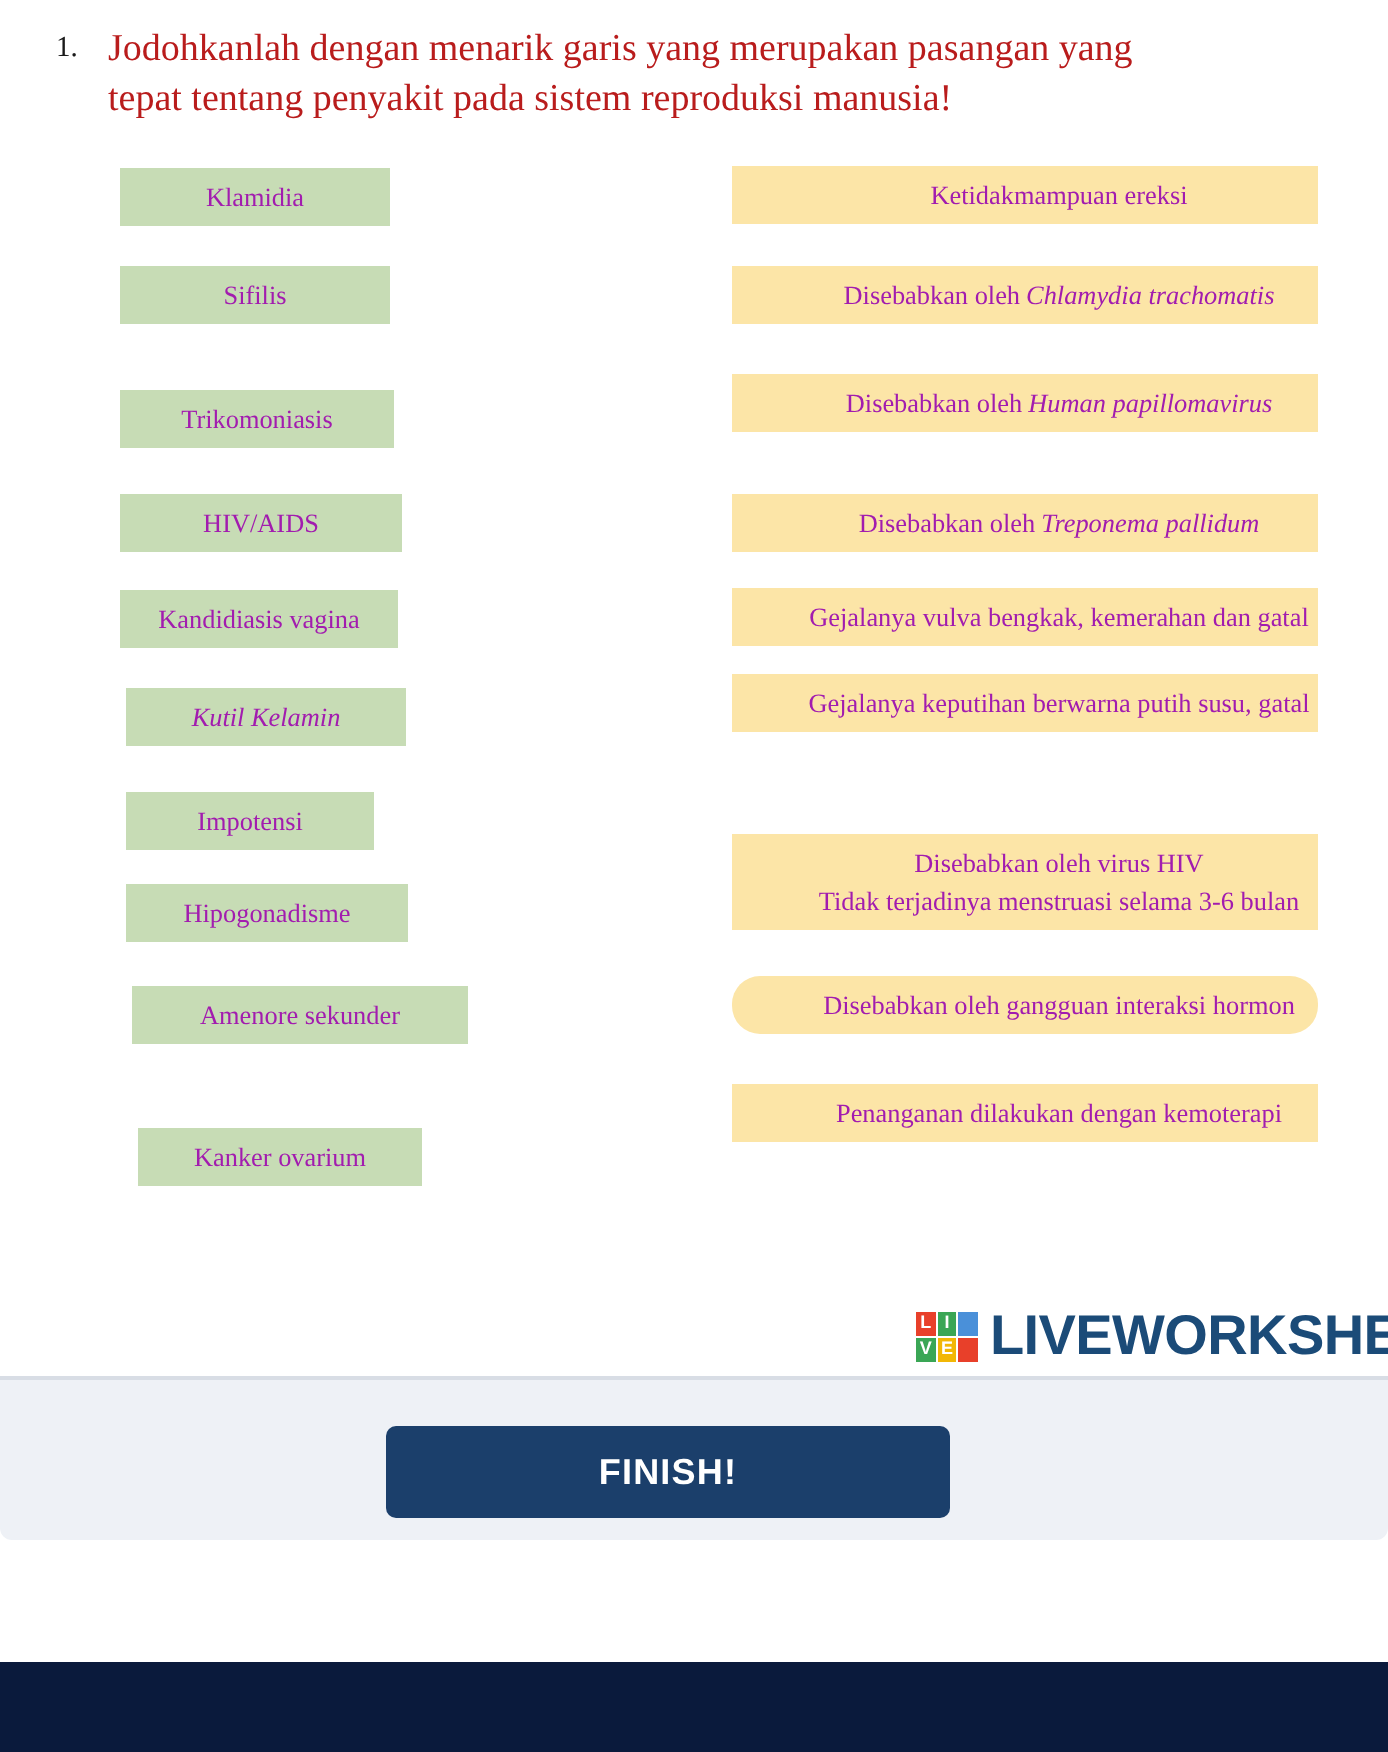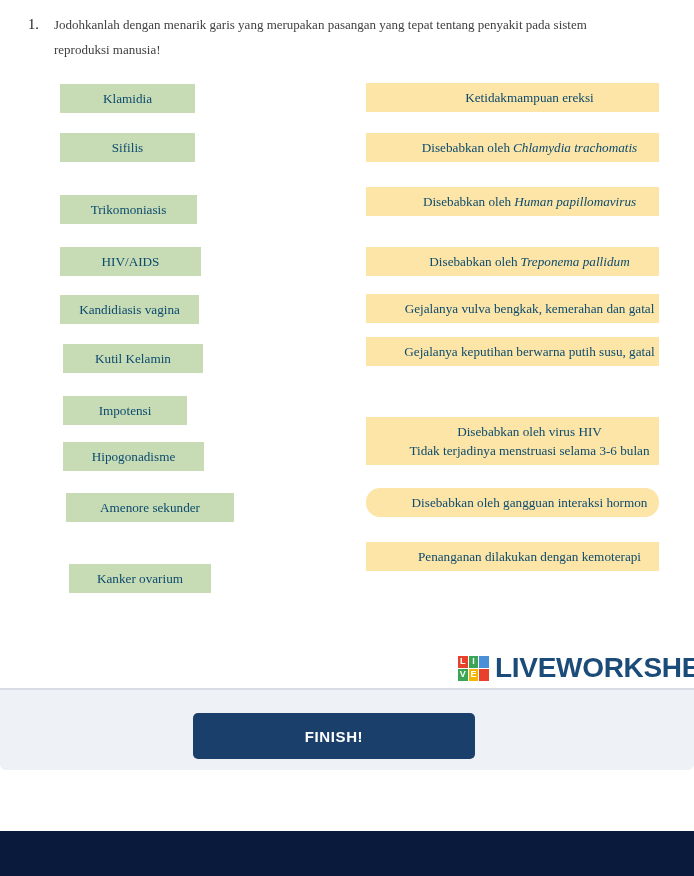--- a/index.html
+++ b/index.html
@@ -35,22 +35,22 @@
     align-items: flex-start;
   }
   .q-number {
     font-size: 14.5px;
     color: #1a1a1a;
     width: 26px;
     flex: 0 0 26px;
     line-height: 25px;
   }
   .q-text {
-    font-size: 13px;
-    color: #404040;
+    font-size: 19px;
+    color: #b91c1c;
     line-height: 25px;
     max-width: 545px;
   }
 
   
   .match-area {
     position: absolute;
     left: 0;
     top: 0;
     width: 694px;
@@ -58,21 +58,21 @@
   }
 
   .opt {
     position: absolute;
     box-sizing: border-box;
     display: flex;
     align-items: center;
     justify-content: center;
     text-align: center;
     font-size: 13.2px;
-    color: #0c4a6e;
+    color: #a21caf;
     line-height: 1.15;
     padding: 0 6px;
     white-space: nowrap;
   }
   .opt.left {
     background: #c7dcb5;
     height: 29px;
   }
   .opt.right {
     background: #fce5a7;
@@ -154,21 +154,21 @@
     left: 193px;
     top: 713px;
     width: 282px;
     height: 46px;
     background: #1b3f6b;
     border: none;
     border-radius: 5px;
     color: #ffffff;
     font-family: "Liberation Sans", sans-serif;
     font-weight: bold;
-    font-size: 15px;
+    font-size: 18px;
     letter-spacing: 0.6px;
     cursor: pointer;
   }
 
   
   #white-gap {
     position: absolute;
     left: 0;
     top: 770px;
     width: 694px;
@@ -197,21 +197,21 @@
     <div class="q-text">Jodohkanlah dengan menarik garis yang merupakan pasangan yang tepat tentang penyakit pada sistem reproduksi manusia!</div>
   </div>
 
   <div class="match-area">
     <div id="left-column">
         <div class="opt left" style="left: 60px; top: 84px; width: 135px;">Klamidia</div>
         <div class="opt left" style="left: 60px; top: 133px; width: 135px;">Sifilis</div>
         <div class="opt left" style="left: 60px; top: 195px; width: 137px;">Trikomoniasis</div>
         <div class="opt left" style="left: 60px; top: 247px; width: 141px;">HIV/AIDS</div>
         <div class="opt left" style="left: 60px; top: 295px; width: 139px;">Kandidiasis vagina</div>
-        <div class="opt left" style="left: 63px; top: 344px; width: 140px;">Kutil Kelamin</div>
+        <div class="opt left" style="left: 63px; top: 344px; width: 140px; font-style: italic;">Kutil Kelamin</div>
         <div class="opt left" style="left: 63px; top: 396px; width: 124px;">Impotensi</div>
         <div class="opt left" style="left: 63px; top: 442px; width: 141px;">Hipogonadisme</div>
         <div class="opt left" style="left: 66px; top: 493px; width: 168px;">Amenore sekunder</div>
         <div class="opt left" style="left: 69px; top: 550px; width: 142px; margin-top: 14px;">Kanker ovarium</div>
       </div>
     <div id="right-column">
         <div class="opt right" style="top: 83px;">
           <span>Ketidakmampuan ereksi</span>
         </div>
         <div class="opt right" style="top: 133px;">

